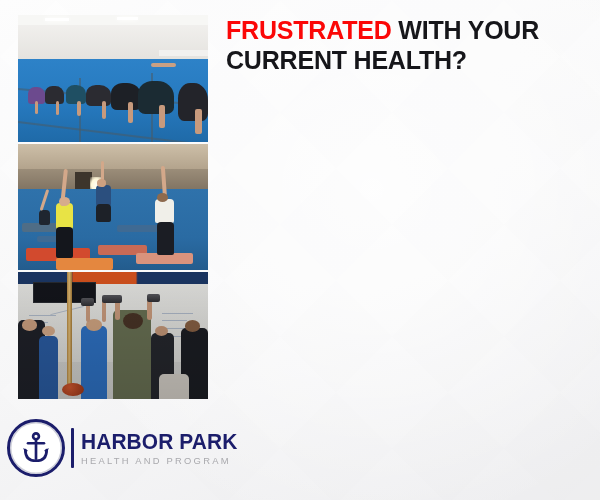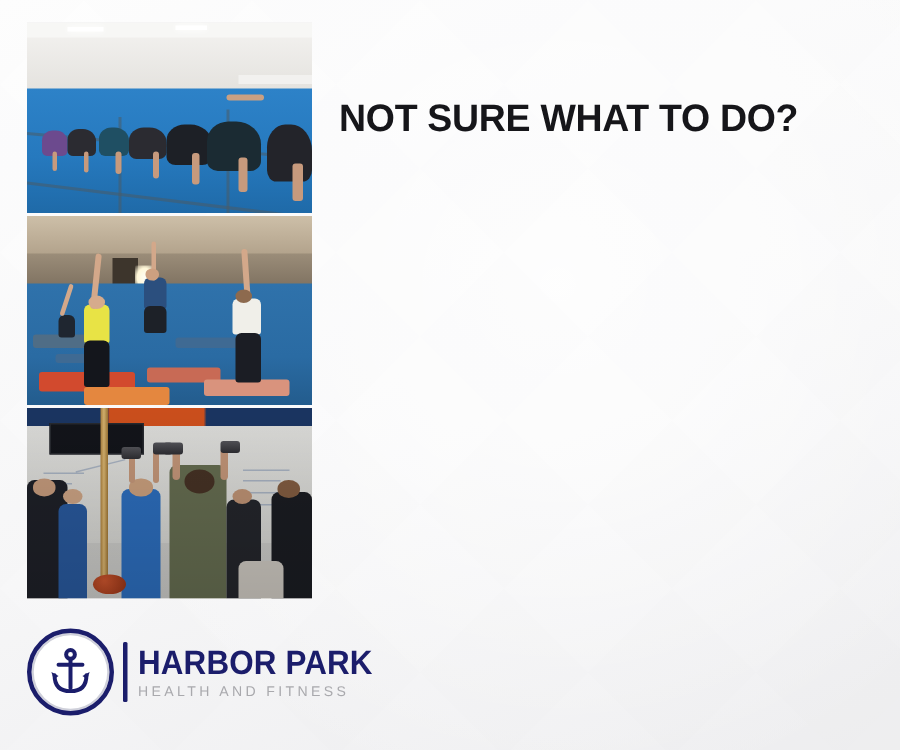--- a/index.html
+++ b/index.html
@@ -93,21 +93,21 @@
   .p3 .armu   { position:absolute; background:#cf9f80; border-radius:3px; }
   .p3 .db     { position:absolute; width:13px; height:8px; border-radius:2px;
                 background:linear-gradient(#5a5a60,#313136); }
   .p3 .ball3  { position:absolute; left:23%; bottom:2%; width:12%; height:11%; border-radius:50%;
                 background:radial-gradient(circle at 35% 32%, #d85a30, #9c3516); }
   .p3 .fade   { position:absolute; inset:0; background:linear-gradient(rgba(0,0,0,.10), rgba(0,0,0,.22)); }
 
   
   .logo {
     position:absolute;
-    left:18px; top:412px;
+    left:7px; top:412px;
     width:200px; height:72px;
     display:flex; align-items:center;
   }
   .logo-mark {
     position:relative;
     width:58px; height:58px; flex:0 0 58px;
     border-radius:50%;
     background:#ffffff;
     border:3.5px solid #1b1d6b;
     box-shadow:0 0 0 1.5px #cfd0da inset;
@@ -288,26 +288,27 @@
           <line x1="17" y1="23" x2="47" y2="23"></line>
           <path d="M12 36 C12 52 22 56 32 56 C42 56 52 52 52 36" stroke-linejoin="round"></path>
         </g>
         <path d="M8 32 L17 37 L11 41 Z" fill="#1b1d6b"></path>
         <path d="M56 32 L47 37 L53 41 Z" fill="#1b1d6b"></path>
       </svg>
     </div>
     <div class="logo-divider"></div>
     <div class="logo-text">
       <div class="logo-name">HARBOR PARK</div>
-      <div class="logo-tag">HEALTH AND FITNESS</div>
+      <div class="logo-tag">HEALTH AND PROGRAM</div>
     </div>
   </div>
 
   <div class="copy">
+    <div class="blk blk-left b1">
+        <div class="line"><span class="hl">FRUSTRATED</span><span> WITH YOUR</span></div>
+        <div class="line"><span>CURRENT HEALTH?</span></div>
+      </div>
     <div class="gap-a"></div>
     <div class="gap-b"></div>
-    <div class="blk blk-left">
-        <div class="line"><span>NOT SURE WHAT TO DO?</span></div>
-      </div>
     <div class="gap-c"></div>
   </div>
 
 </div>
 
 </body></html>

